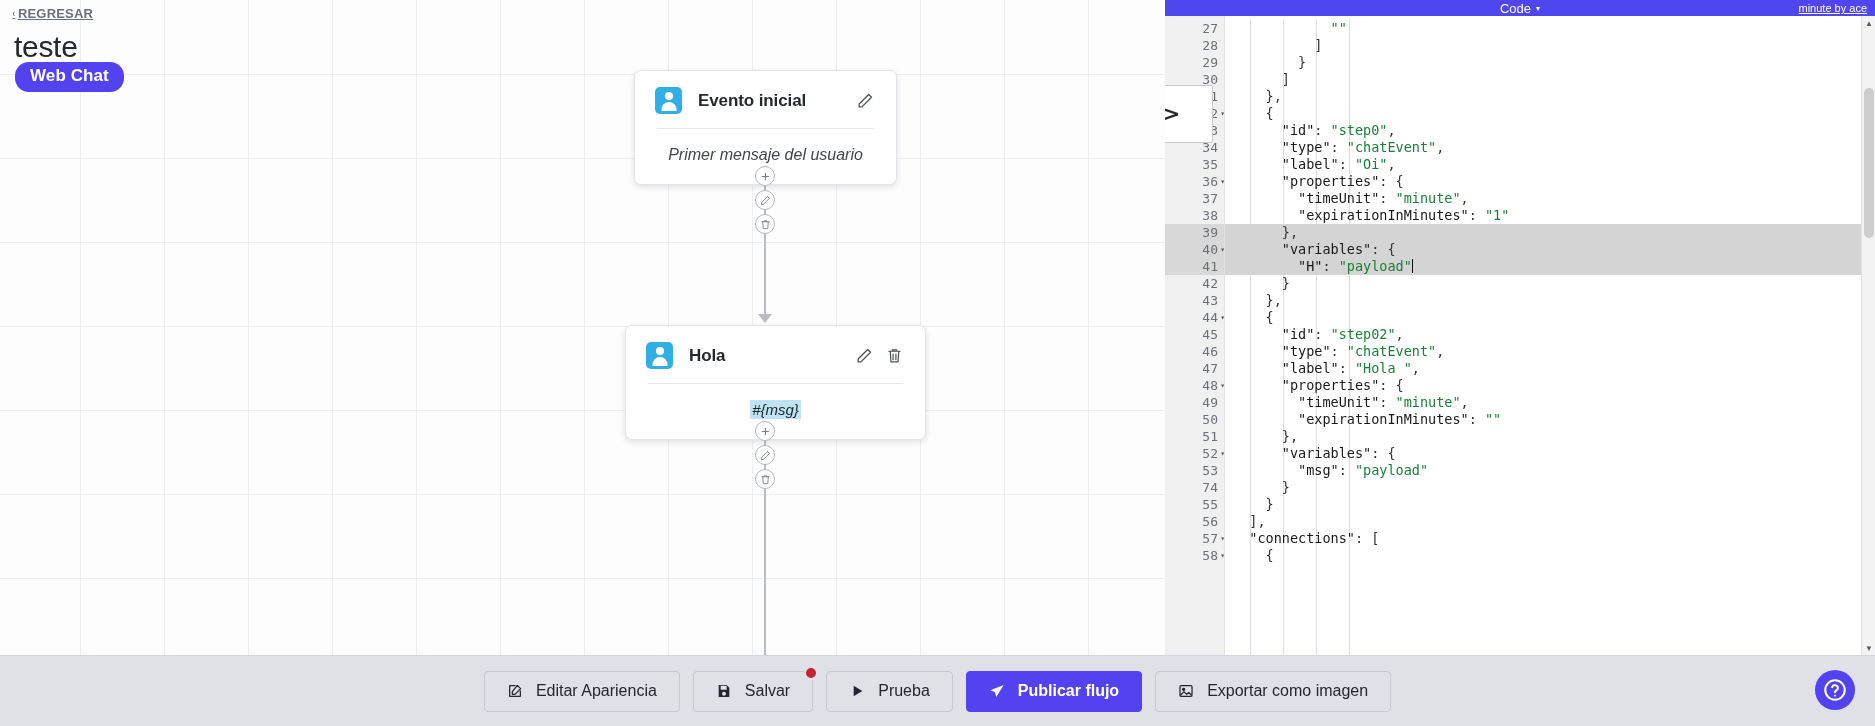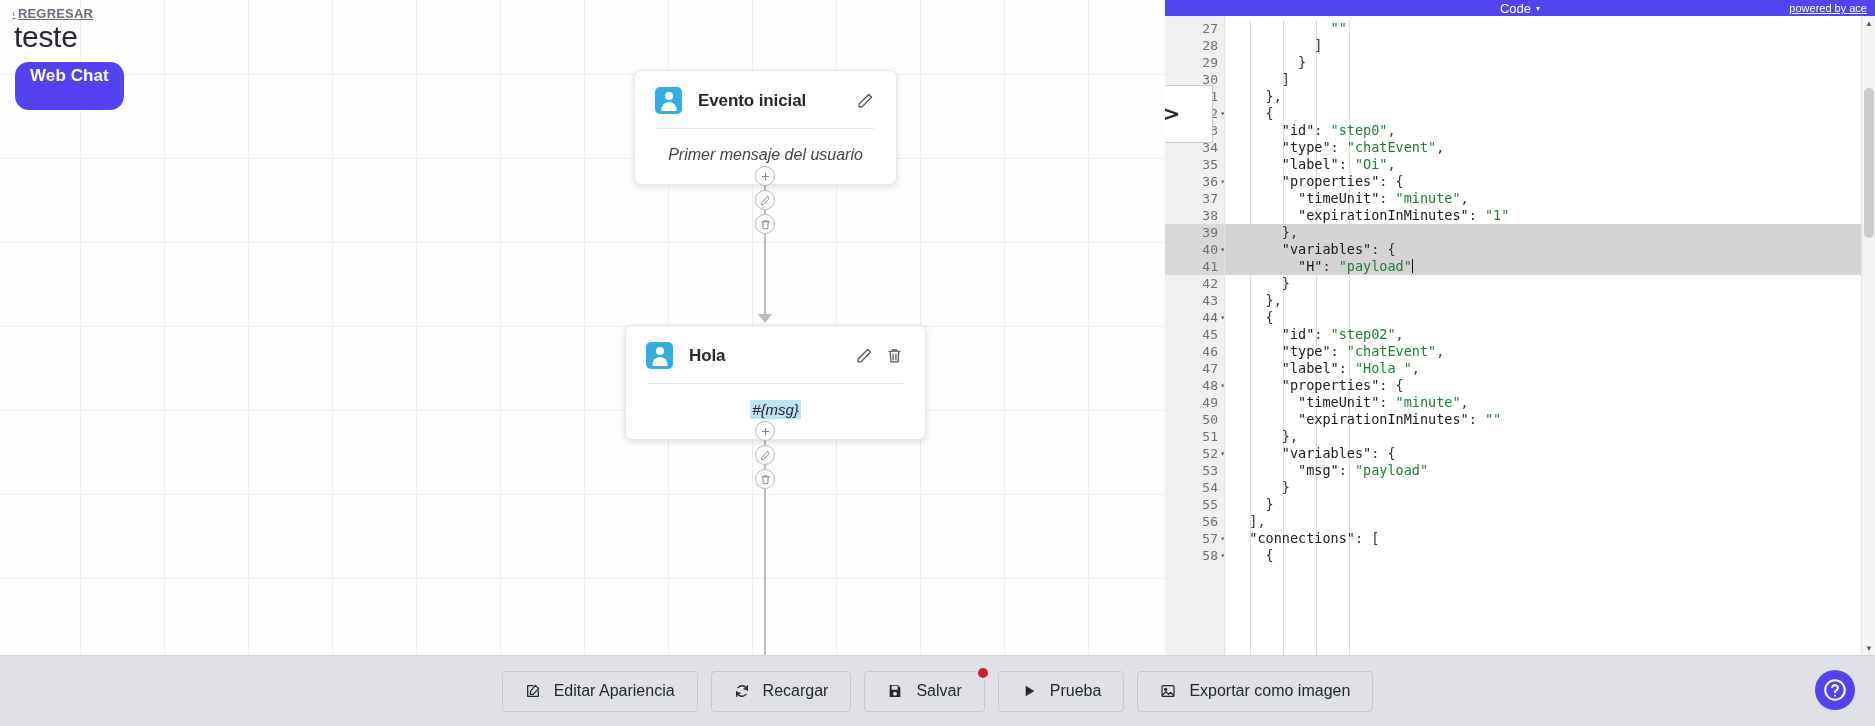--- a/index.html
+++ b/index.html
@@ -25,29 +25,29 @@
 
   .back-link {
     position: absolute; left: 12px; top: 6px;
     font-size: 13px; font-weight: 700; letter-spacing: .2px;
     color: #6b6f7b; text-decoration: underline;
     display: flex; align-items: center; gap: 2px;
   }
   .back-caret { font-size: 11px; line-height: 1; transform: scaleX(.7); display:inline-block; }
 
   .flow-title {
-    position: absolute; left: 14px; top: 20px;
+    position: absolute; left: 14px; top: 30px;
     font-size: 30px; font-weight: 400; color: #25282e;
     letter-spacing: -.3px;
   }
   .flow-badge {
     position: absolute; left: 15px; top: 62px;
     background: #5342f0; color: #fff;
     font-size: 17px; font-weight: 700;
-    padding: 4px 15px 24px; border-radius: 14px;
+    padding: 4px 15px 6px; border-radius: 14px;
     letter-spacing: .1px;
   }
 
   
   .node {
     position: absolute;
     background: #fff;
     border: 1px solid #e3e5ea;
     border-radius: 7px;
     box-shadow: 0 2px 6px rgba(20,25,40,.13);
@@ -322,21 +322,21 @@
       </span>
     </div>
   </div>
 
   <div class="code-panel">
     <div class="code-bar">
       <span class="code-bar-title">
         <span>Code</span>
         <span class="code-bar-caret">▾</span>
       </span>
-      <a class="code-bar-powered">powered by ace</a>
+      <a class="code-bar-powered">minute by ace</a>
     </div>
 
     <div class="code-area">
       <div class="gutter" id="gutter">
           <div class="gline">27</div>
           <div class="gline">28</div>
           <div class="gline">29</div>
           <div class="gline">30</div>
           <div class="gline">31</div>
           <div class="gline">32<span class="fold">▾</span></div>
@@ -354,21 +354,21 @@
           <div class="gline">44<span class="fold">▾</span></div>
           <div class="gline">45</div>
           <div class="gline">46</div>
           <div class="gline">47</div>
           <div class="gline">48<span class="fold">▾</span></div>
           <div class="gline">49</div>
           <div class="gline">50</div>
           <div class="gline">51</div>
           <div class="gline">52<span class="fold">▾</span></div>
           <div class="gline">53</div>
-          <div class="gline">54</div>
+          <div class="gline">74</div>
           <div class="gline">55</div>
           <div class="gline">56</div>
           <div class="gline">57<span class="fold">▾</span></div>
           <div class="gline">58<span class="fold">▾</span></div>
         </div>
       <div class="code-lines" id="codelines">
         <div class="indent-guide" style="left:25px;"></div>
         <div class="indent-guide" style="left:58px;"></div>
         <div class="indent-guide" style="left:91px;"></div>
         <div class="indent-guide" style="left:124px;"></div>
@@ -421,43 +421,42 @@
         <span class="ti">
           <svg viewBox="0 0 24 24" fill="none" stroke="currentColor" stroke-width="1.9" stroke-linecap="round" stroke-linejoin="round">
             <path d="M4 4h8M4 4v16h16v-8"></path>
             <path d="M15.5 3.5l5 5L12 17H8v-4l7.5-9.5z"></path>
           </svg>
         </span>
         <span>Editar Apariencia</span>
       </button>
       <button class="tbtn">
         <span class="ti">
-          <svg viewBox="0 0 24 24" fill="none" stroke="currentColor" stroke-width="2" stroke-linecap="round" stroke-linejoin="round">
-            <path d="M20 11a8 8 0 0 0-14-4M4 13a8 8 0 0 0 14 4"></path>
-            <path d="M20 4v5h-5M4 20v-5h5"></path>
-          </svg>
-        </span>
-        <span>Recargar</span>
-      </button>
-      <button class="tbtn">
-        <span class="ti">
           <svg viewBox="0 0 24 24" fill="currentColor">
             <path d="M4 3h12l4 4v14H4V3zm3 1v6h9V4H7zm5 9a3 3 0 1 0 0 6 3 3 0 0 0 0-6z"></path>
           </svg>
         </span>
         <span>Salvar</span>
         <span class="dot-badge"></span>
       </button>
       <button class="tbtn">
         <span class="ti">
           <svg viewBox="0 0 24 24" fill="currentColor">
             <path d="M7 4l13 8-13 8V4z"></path>
           </svg>
         </span>
         <span>Prueba</span>
+      </button>
+      <button class="tbtn primary">
+        <span class="ti">
+          <svg viewBox="0 0 24 24" fill="currentColor">
+            <path d="M22 3L2 11l7 3 2 7 11-18z"></path>
+          </svg>
+        </span>
+        <span>Publicar flujo</span>
       </button>
       <button class="tbtn">
         <span class="ti">
           <svg viewBox="0 0 24 24" fill="none" stroke="currentColor" stroke-width="1.9">
             <rect x="3" y="4" width="18" height="16" rx="1.5"></rect>
             <circle cx="8.5" cy="9.5" r="1.6" fill="currentColor"></circle>
             <path d="M4 18l5-5 4 4 3-3 4 4" fill="none" stroke-linecap="round" stroke-linejoin="round"></path>
           </svg>
         </span>
         <span>Exportar como imagen</span>

